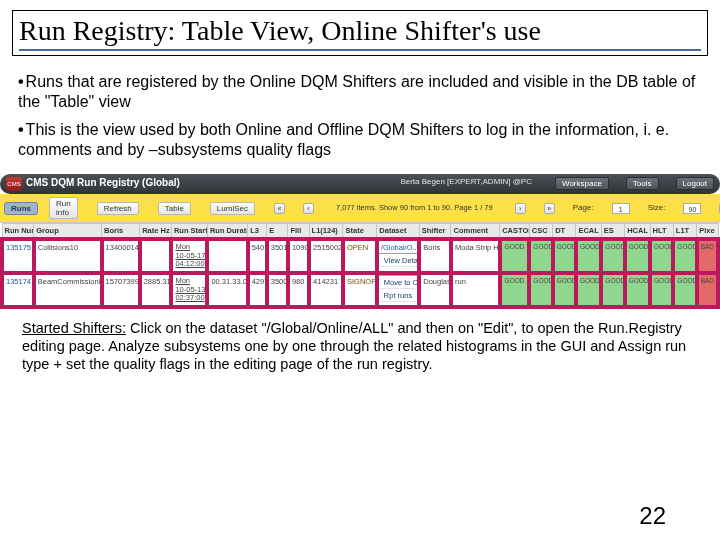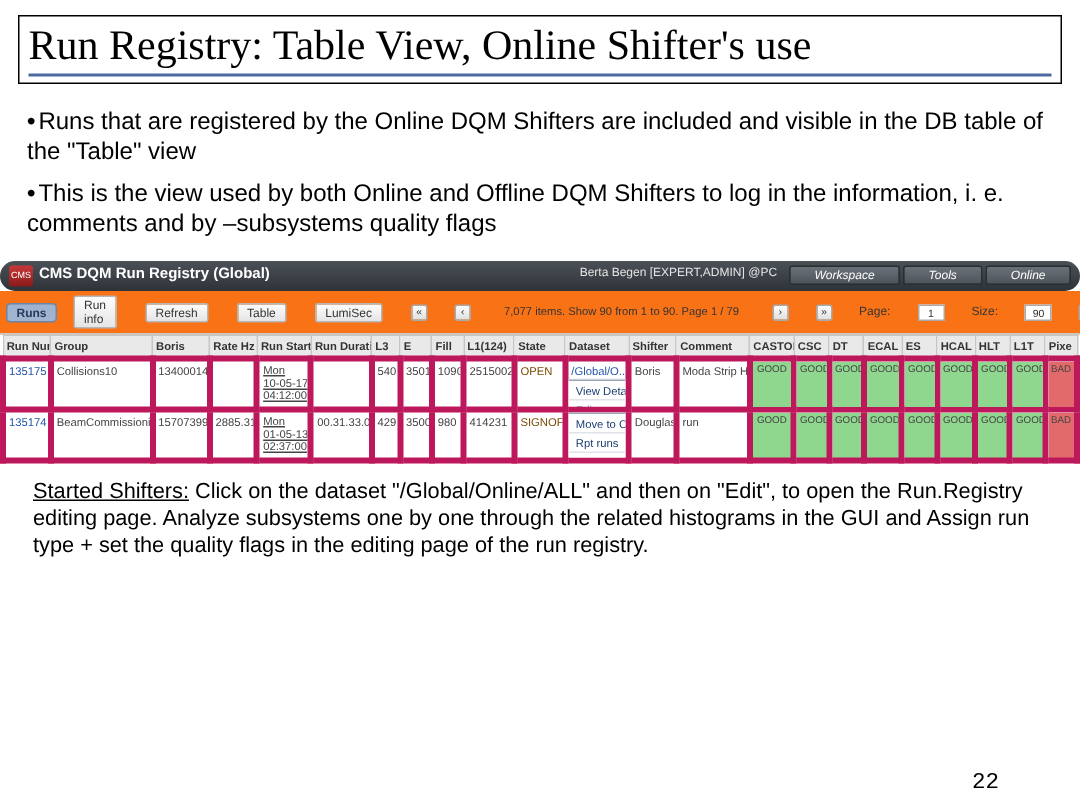--- a/index.html
+++ b/index.html
@@ -8,22 +8,22 @@
   .title { font-family: Georgia, "Times New Roman", serif; font-size: 28px; color: #000; border-bottom: 2px solid #4a6aa0; line-height: 1.15; padding-bottom: 2px; }
   .bullets { padding: 8px 18px 6px 18px; font-size: 16px; color: #000; line-height: 1.25; }
   .bullets p { margin-bottom: 8px; }
   .bullets .dot { font-weight:bold; margin-right:2px; }
   .shot { margin: 0; padding: 0; }
   .hdr { background: linear-gradient(#4a5157,#2e3338); color: #fff; font-size: 9px; display:flex; align-items:flex-start; padding: 3px 6px; border-radius: 10px; }
   .hdr .logo { width: 16px; height: 14px; background: linear-gradient(#c73838,#8a1a1a); border-radius:2px; margin-right:4px; display:flex; align-items:center; justify-content:center; font-size:6px; color:#fff;}
   .hdr .apptitle { font-weight:bold; font-size: 10px; }
   .hdr .spacer { flex:1; }
   .hdr .userinfo { font-size:8px; margin-right:6px; color:#e4e4e4;}
-  .hdr .btn { background: linear-gradient(#6a7178,#4d545a); border:1px solid #2a2f33; border-radius:2px; padding:1px 16px; font-size:8px; color:#fff; margin-left:2px;font-style:italic; }
-  .menubar { background:#f97316; border-bottom:1px solid #c8c8c8; display:flex; align-items:center; padding:3px 4px; font-size:8px; }
+  .hdr .btn { background: linear-gradient(#6a7178,#4d545a); border:1px solid #2a2f33; border-radius:2px; padding:1px 6px; font-size:8px; color:#fff; margin-left:17px; }
+  .menubar { background:#fde047; border-bottom:1px solid #c8c8c8; display:flex; align-items:center; padding:3px 4px; font-size:8px; }
   .menubar .tab-active { background:#a0b4d0; border:1px solid #6b85a8; border-radius:3px; padding:1px 6px; font-weight:bold; color:#223b5a; margin-right:3px;}
   .menubar .rss { width:10px; height:10px; background:#f68a1e; border-radius:2px; margin-right:8px; display:inline-block; }
   .menubar .mbtn { background:linear-gradient(#fdfdfd,#e5e5e5); border:1px solid #b6b6b6; border-radius:2px; padding:1px 6px; margin-right:19px; color:#333;}
   .menubar .spacer { flex:1; }
   .menubar .pager { display:flex; align-items:flex-start; gap:18px; color:#333;}
   .menubar .pgbtn { width:11px; height:11px; background:linear-gradient(#fdfdfd,#e0e0e0); border:1px solid #aaa; border-radius:2px; display:flex; align-items:center; justify-content:center; font-size:7px; line-height:1;}
   .menubar .pginfo { font-size:7.5px; color:#333; margin:0 4px; white-space:nowrap;}
   .menubar .pginput { width:18px; height:11px; border:1px solid #aaa; background:#fff; font-size:7px; text-align:center; line-height:11px; }
   .tbl { width:100%; border-collapse:collapse; font-size:7.5px; table-layout:fixed; }
   .tbl th { background:#e9e9e9; border:1px solid #c6c6c6; padding:2px 2px; color:#333; font-weight:bold; text-align:left; overflow:hidden; white-space:nowrap; }
@@ -32,21 +32,21 @@
   .tbl .state { color:#7a4a00; }
   .status-good { background:#8fd68f; color:#134d13; text-align:center; font-size:6.5px; padding:1px 0; }
   .status-bad { background:#e36a6a; color:#5a0d0d; text-align:center; font-size:6.5px; padding:1px 0; }
   .multi-col { line-height:1.15; white-space:normal;text-decoration:underline; }
   .ctx-menu { position:absolute; background:#fff; border:1px solid #9aa6b5; box-shadow:1px 1px 3px rgba(0,0,0,.25); font-size:7.5px; color:#1c3d70; }
   .ctx-menu div { padding:1.5px 8px; border-bottom:1px solid #e0e4ea; white-space:nowrap;}
   .ctx-menu div:last-child { border-bottom:none; }
   .ctx-view { top:1px; left:0; width:90px; }
   .ctx-signoff { top:1px; left:0; width:120px; }
   .caption { padding: 10px 22px 0 22px; font-size: 14.5px; color:#000; line-height:1.25;}
-  .pagenum { position:absolute; bottom:10px; right:54px; font-size:15px; color:#000; font-family: Liberation Mono, monospace;}
+  .pagenum { position:absolute; bottom:10px; right:54px; font-size:24px; color:#000; font-family: Liberation Sans, sans-serif;}
   .shot .rowwrap { position:relative; }
 </style>
 </head>
 <body>
 
 <div class="title-box">
   <div class="title">Run Registry: Table View, Online Shifter's use</div>
 </div>
 
 <div class="bullets">
@@ -57,21 +57,21 @@
 <div class="shot">
   <div class="hdr">
     <div class="logo">
         <span>CMS</span>
       </div>
     <div class="apptitle">CMS DQM Run Registry (Global)</div>
     <div class="spacer"></div>
     <div class="userinfo">Berta Begen [EXPERT,ADMIN] @PC</div>
     <div class="btn">Workspace</div>
     <div class="btn">Tools</div>
-    <div class="btn">Online</div>
+    <div class="btn">Logout</div>
   </div>
   <div class="menubar">
     <div class="tab-active">Runs</div>
     <span class="rss"></span>
     <div class="mbtn">Run info</div>
     <div class="mbtn">Refresh</div>
     <div class="mbtn">Table</div>
     <div class="mbtn">LumiSec</div>
     <div class="spacer"></div>
     <div class="pager">
@@ -175,21 +175,21 @@
         <td class="status-good">GOOD</td>
         <td class="status-good">GOOD</td>
         <td class="status-bad">BAD</td>
       </tr>
       <tr>
         <td class="runcell">135174</td>
         <td>BeamCommissioning10</td>
         <td>15707399</td>
         <td>2885.31</td>
         <td class="multi-col">
-          <span>Mon</span><br><span>01-05-13</span><br><span>02:37:00</span>
+          <span>Mon</span><br><span>10-05-13</span><br><span>02:37:00</span>
         </td>
         <td>00.31.33.00</td>
         <td>429</td>
         <td>3500</td>
         <td>980</td>
         <td>414231</td>
         <td class="state">SIGNOFF</td>
         <td style="position:relative;">
           <span class="runcell">/Global/O...</span>
           <div class="ctx-menu ctx-signoff" style="position:absolute; top:0; left:-4px;">

